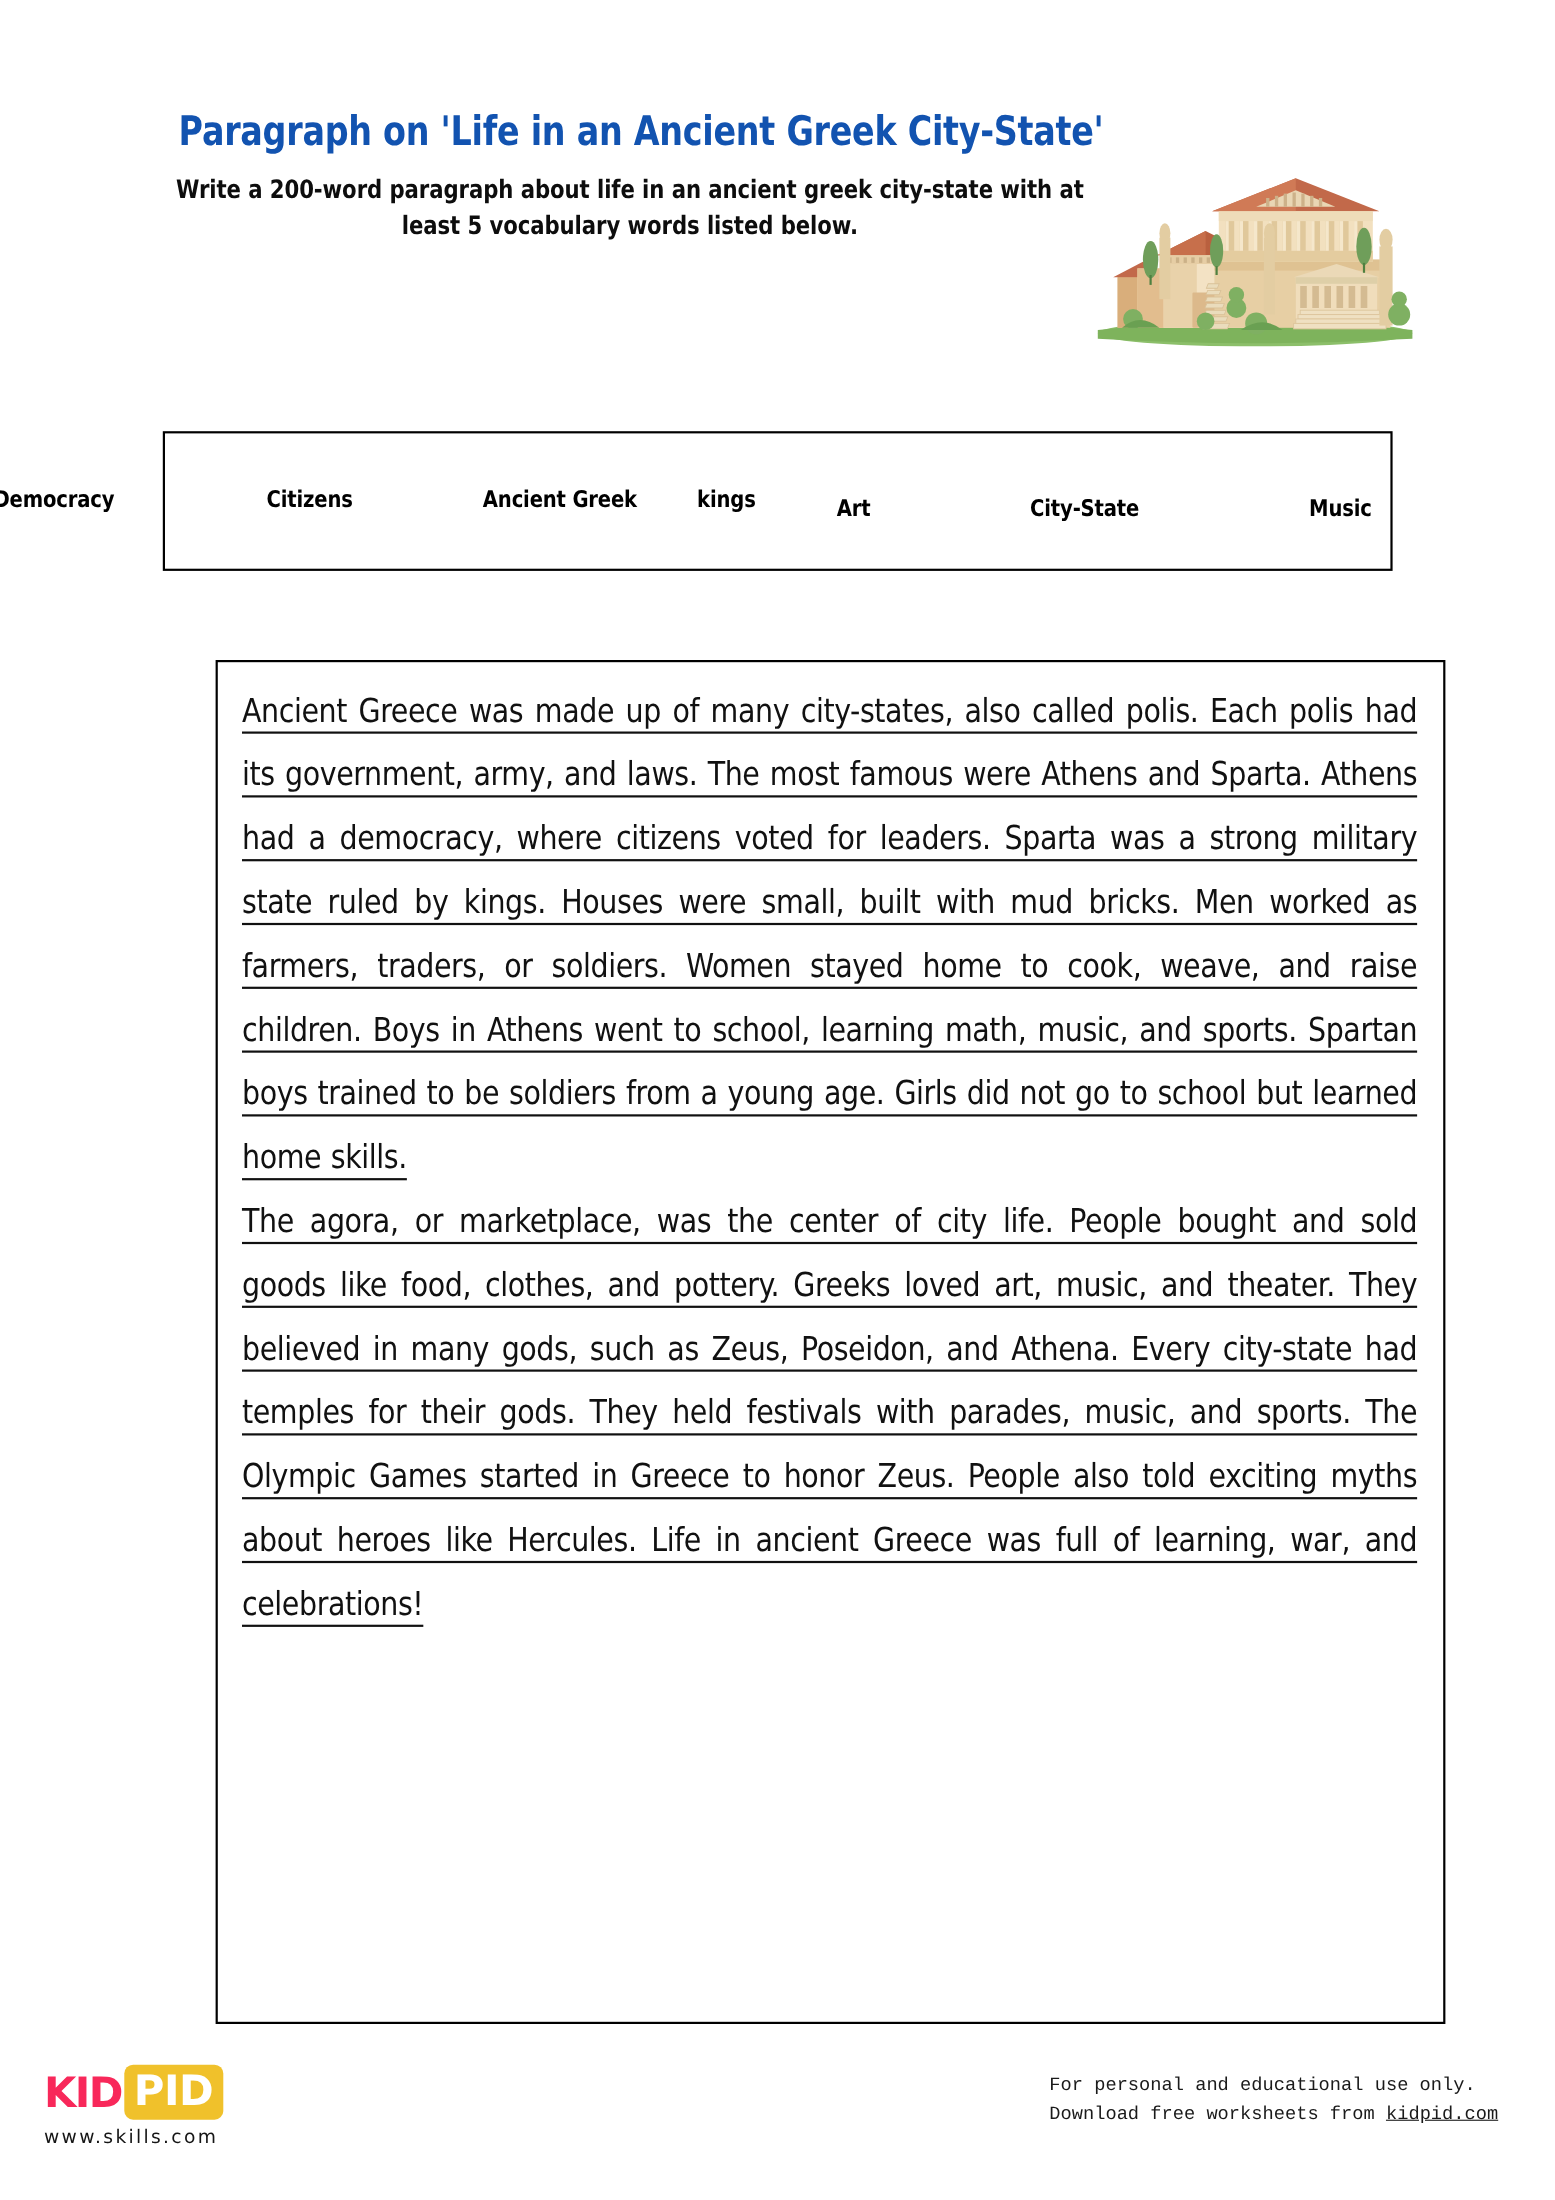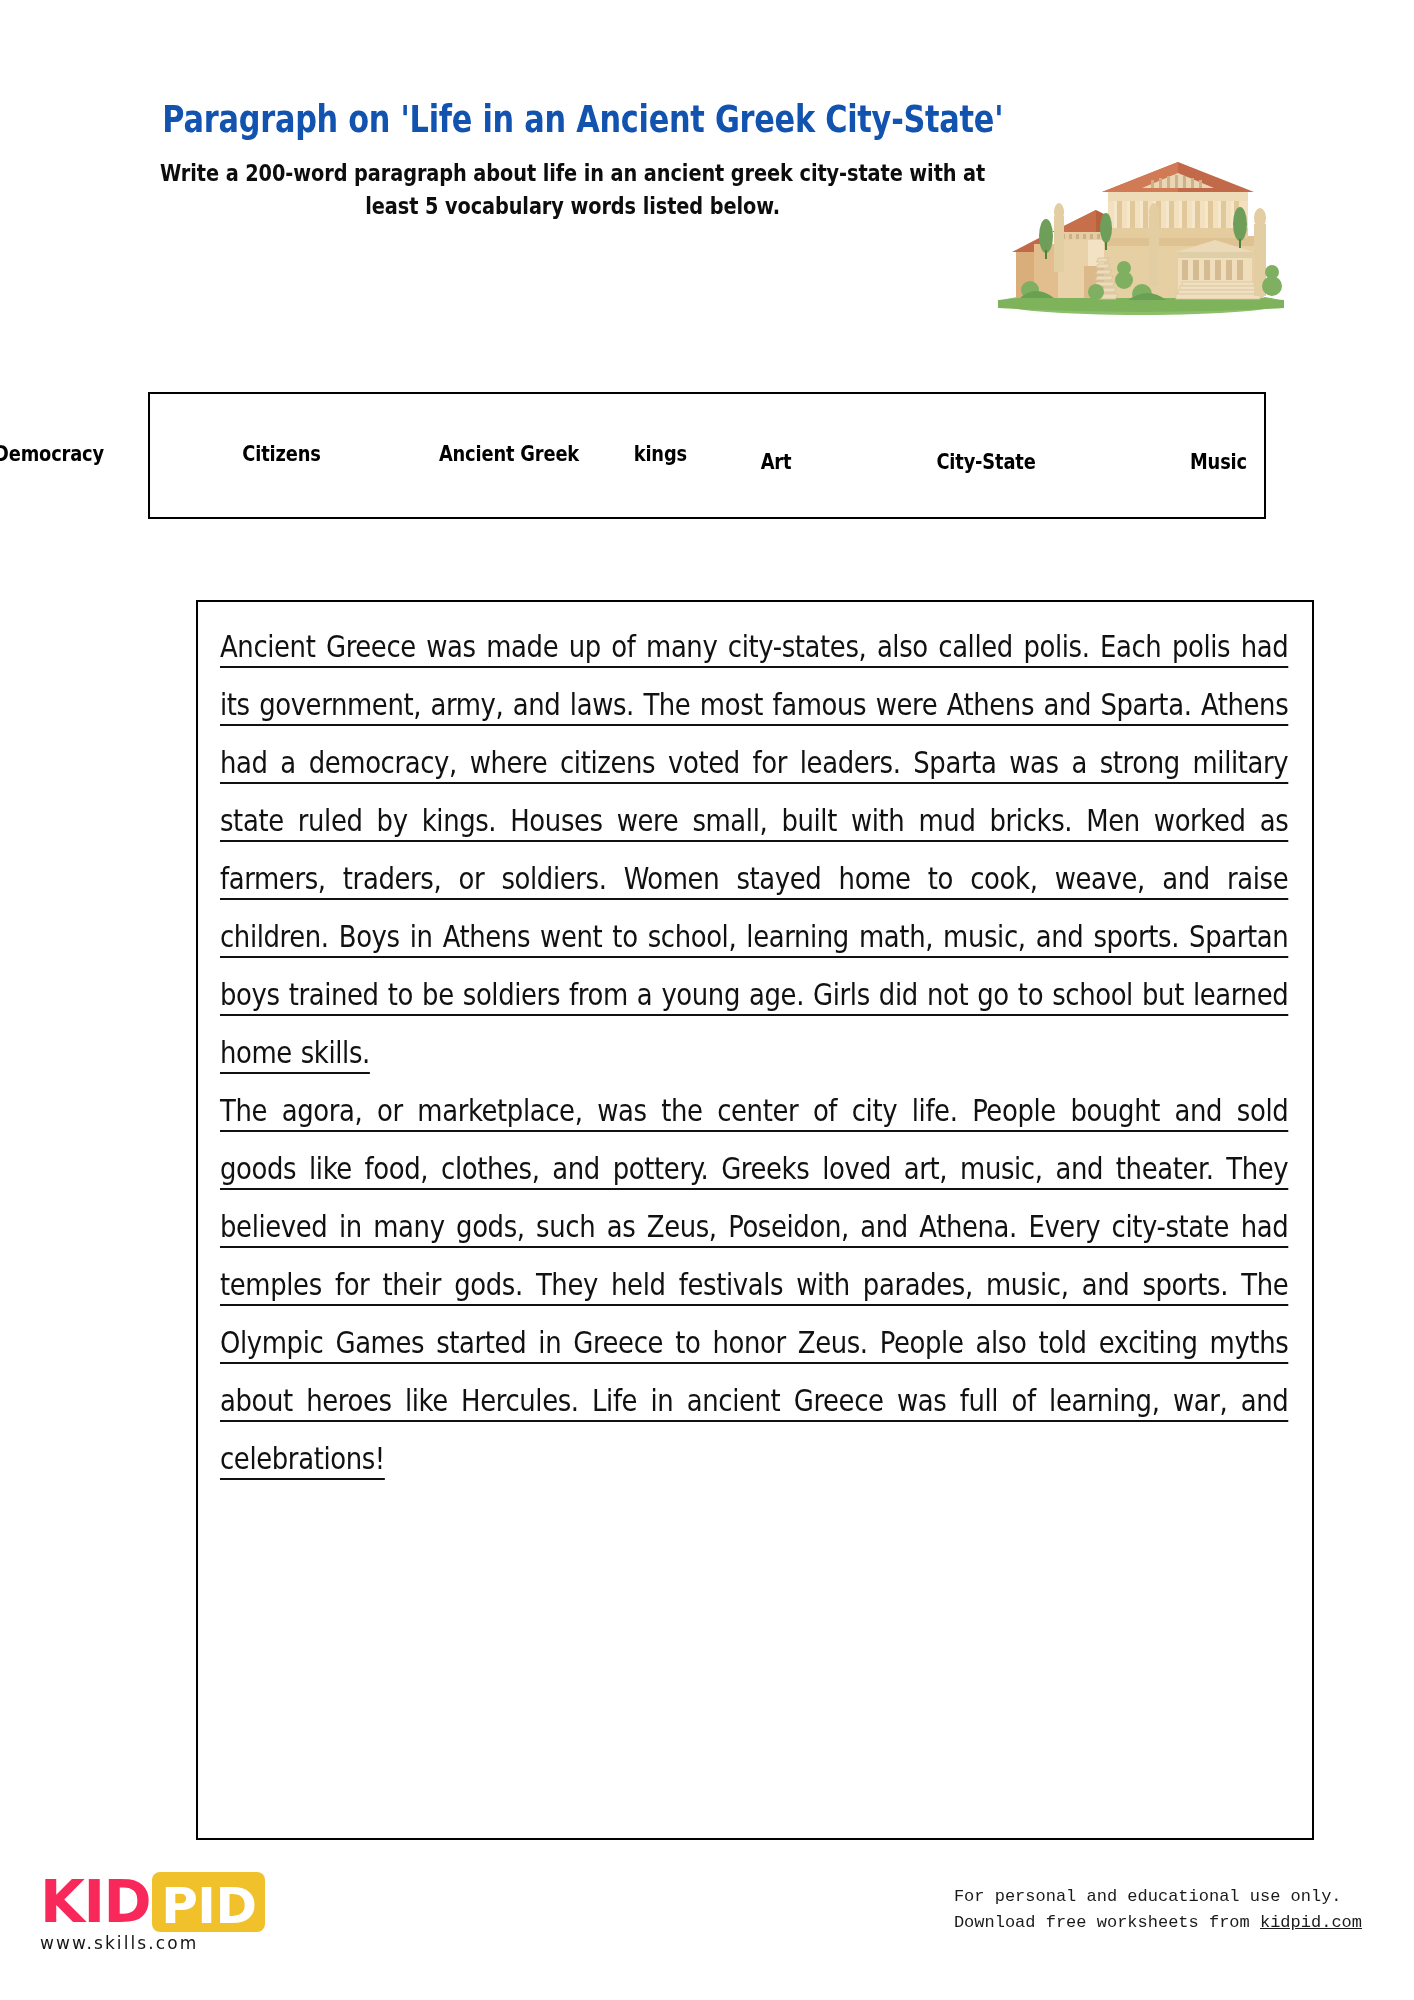--- a/index.html
+++ b/index.html
@@ -164,36 +164,36 @@
 
   .brand-logo {
     display: flex;
     align-items: center;
     height: 48px;
   }
 
   .brand-kid {
     font-family: "DejaVu Sans", sans-serif;
     font-weight: bold;
-    font-size: 58px;
+    font-size: 38px;
     line-height: 46px;
     color: #f8285a;
     letter-spacing: -1.5px;
   }
 
   .brand-pid {
     background: #f0c12b;
     color: #ffffff;
     font-family: "DejaVu Sans", sans-serif;
     font-weight: bold;
-    font-size: 50px;
+    font-size: 38px;
     line-height: 38px;
     letter-spacing: -0.5px;
     border-radius: 8px;
-    padding: 15px 9px 7px 9px;
+    padding: 5px 9px 7px 9px;
     margin-left: 2px;
   }
 
   .brand-url {
     margin-top: 7px;
     font-family: "DejaVu Sans", sans-serif;
     font-size: 17px;
     letter-spacing: 2.1px;
     color: #151515;
   }

